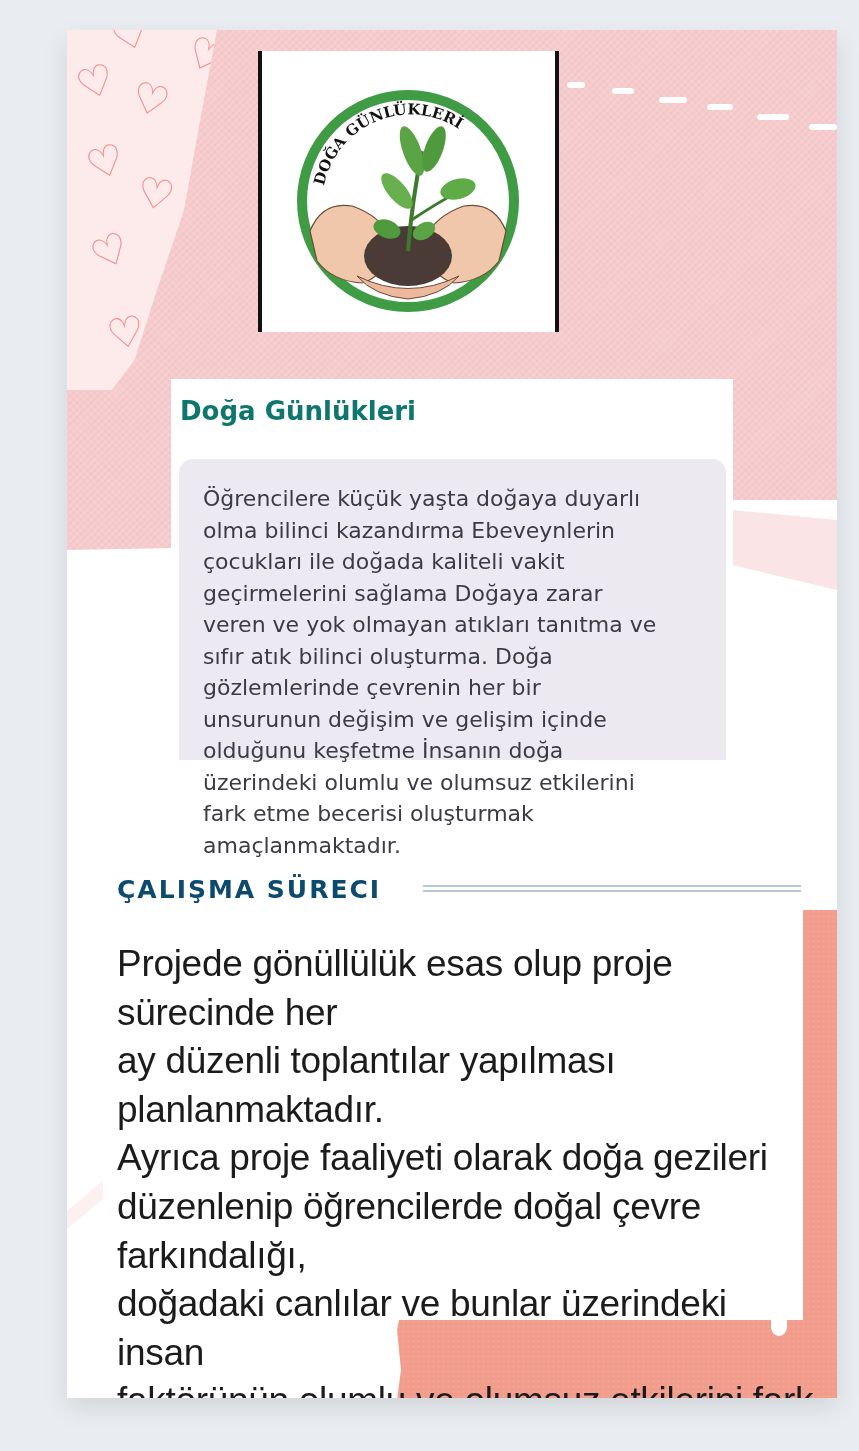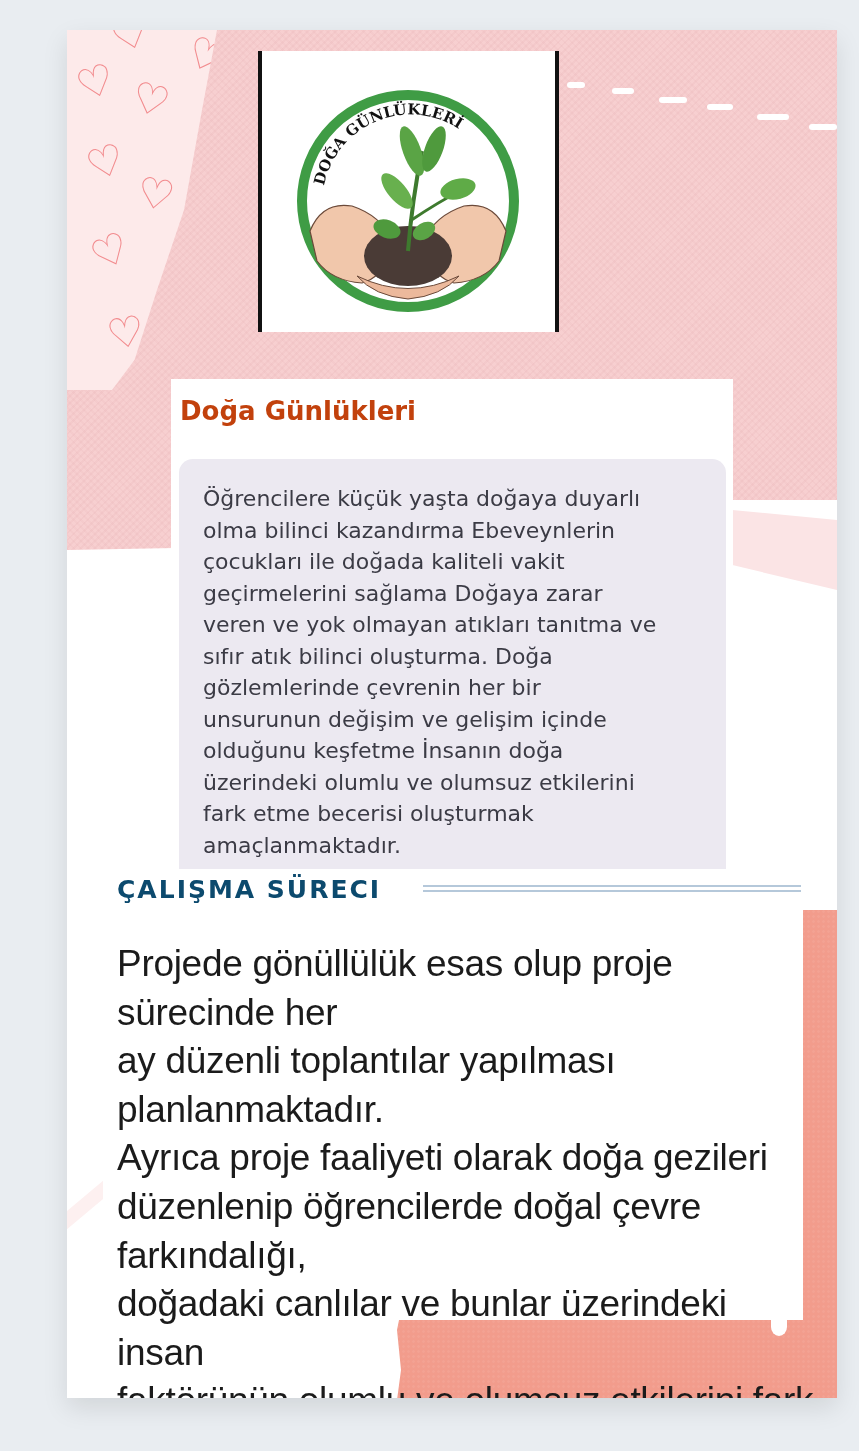--- a/index.html
+++ b/index.html
@@ -74,24 +74,24 @@
   }
   .logo-svg { position:absolute; left:0; top:0; }
   
   .title-panel {
     position:absolute; left:104px; top:349px; width:562px; height:520px;
     background:#ffffff;
   }
   .title {
     position:absolute; left:113px; top:366px;
     font-family:"DejaVu Sans", sans-serif; font-weight:bold;
-    font-size:26px; color:#c2410c; letter-spacing:0px;
+    font-size:26px; color:#0f766e; letter-spacing:0px;
   }
   .desc-box {
-    position:absolute; left:112px; top:429px; width:547px; height:410px;
+    position:absolute; left:112px; top:429px; width:547px; height:301px;
     background:#ece9f1; border-radius:14px 14px 0 0;
     box-sizing:border-box; padding:24px 20px 0 24px;
   }
   .desc-text {
     font-family:"DejaVu Sans", sans-serif; font-size:22px; line-height:31.5px;
     color:#3b3b45; margin:0; white-space:pre-line;
   }
   
   .section-heading {
     position:absolute; left:50px; top:845px;

